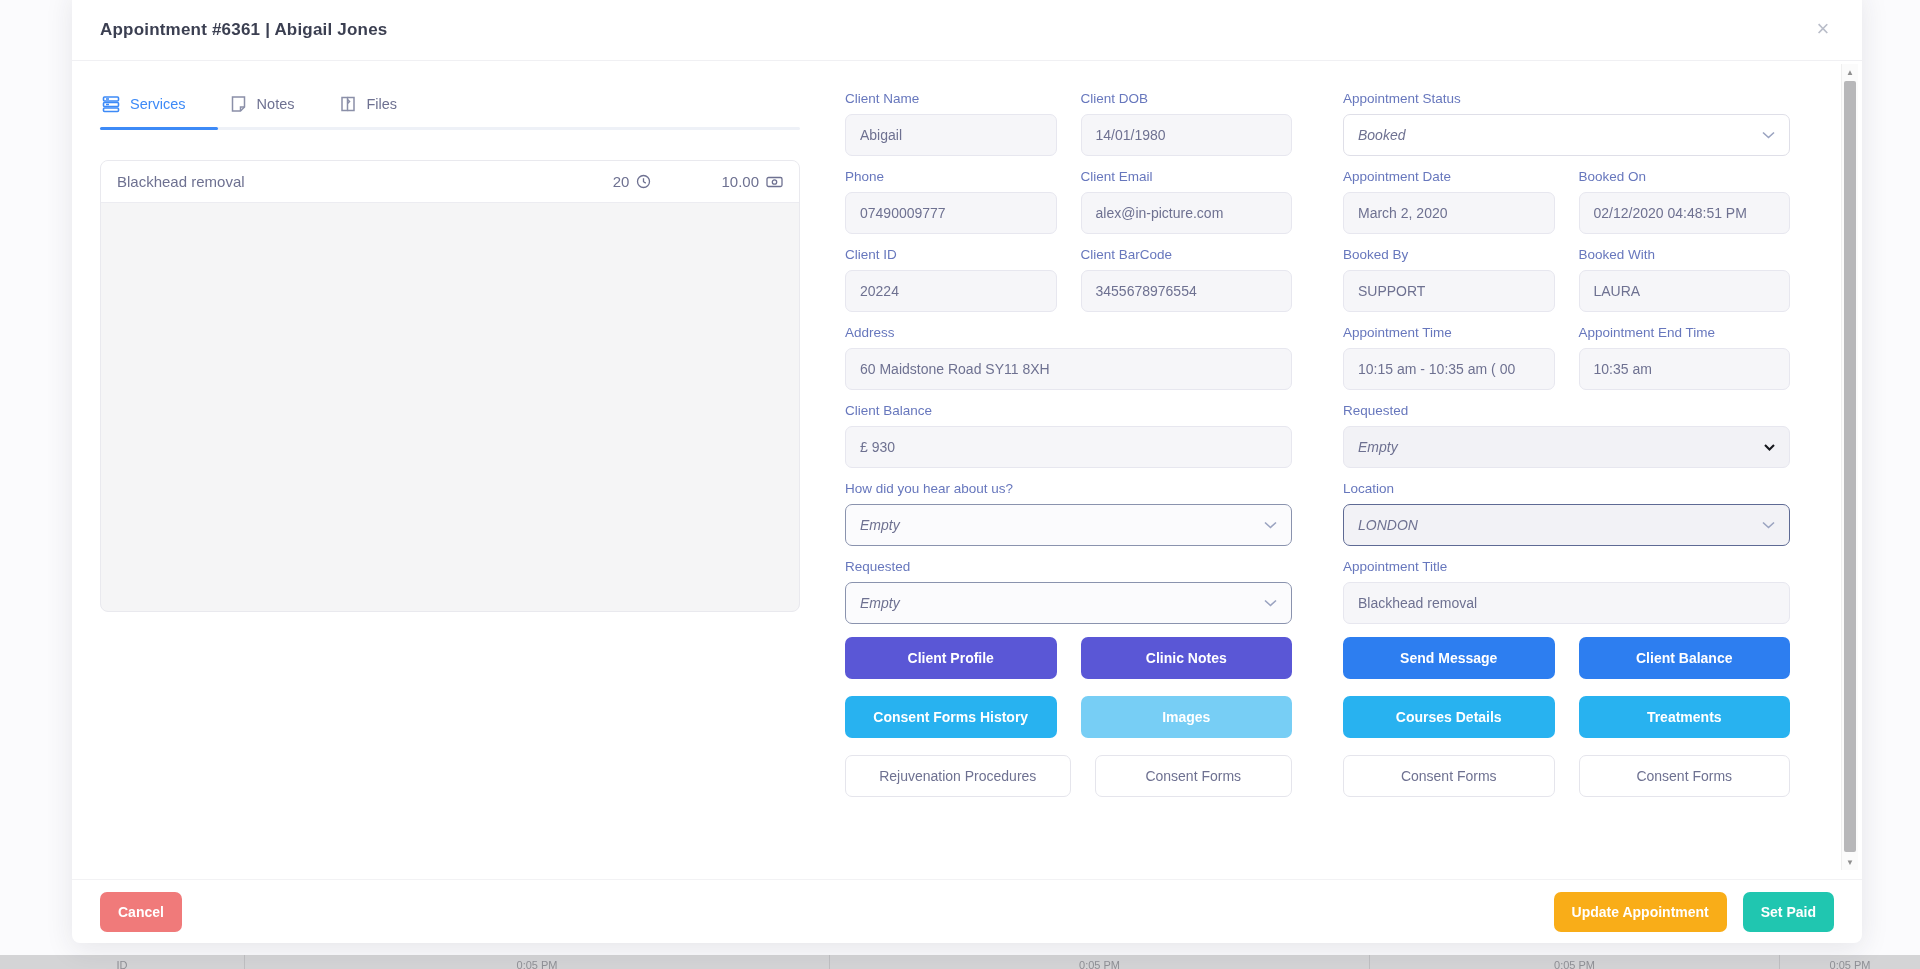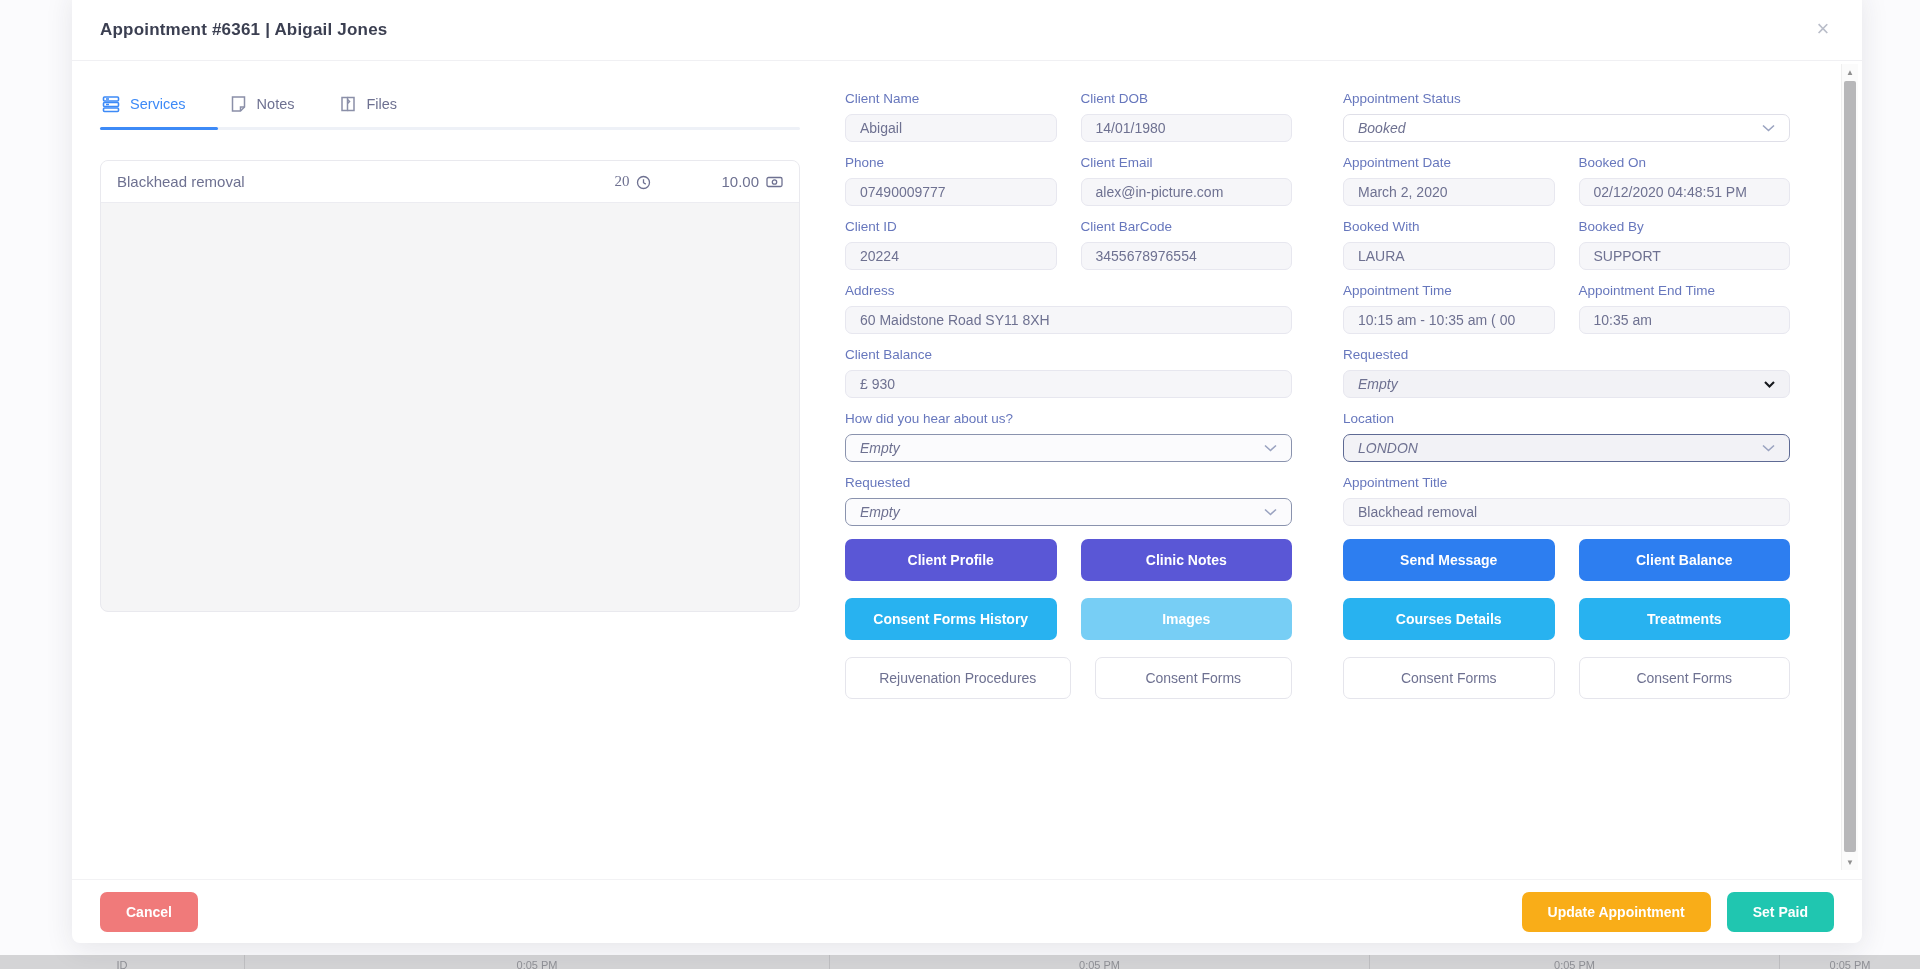--- a/index.html
+++ b/index.html
@@ -41,31 +41,31 @@
   .tab-track .active-bar { position:absolute; left:0; top:0; height:3px; width:118px; background:#3d8af7; border-radius:2px; }
   .service-box {
     margin-top:30px; height:452px; border:1px solid #e9e9ee; border-radius:8px;
     background:#f5f5f6; overflow:hidden;
   }
   .service-row {
     background:#fff; height:42px; display:flex; align-items:center;
     padding:0 16px; border-bottom:1px solid #ececf1; font-size:15px; color:#6e7191;
   }
   .service-name { flex:1; }
-  .service-duration { display:flex; align-items:flex-end; gap:7px; margin-right:70px;font-family:Liberation Serif, serif; }
+  .service-duration { display:flex; align-items:center; gap:7px; margin-right:70px; }
   .service-price { display:flex; align-items:center; gap:7px; }
   
   .right-panel { width:945px; display:flex; gap:51px; }
   .form-col { width:447px; }
   .frow { display:flex; gap:24px; }
   .frow > .field { flex:1; min-width:0; }
   .field { margin-bottom:13px; }
   .field-label { display:block; font-size:13.5px; color:#6777bd; margin-bottom:8px; }
   .control {
-    height:28px; border-radius:7px; display:flex; align-items:center;
+    height:42px; border-radius:7px; display:flex; align-items:center;
     padding:0 14px; font-size:14px; color:#6e7191;
     background:#f6f6f9; border:1px solid #e7e7ef;
     white-space:nowrap; overflow:hidden;
   }
   .control.select { justify-content:space-between; cursor:pointer;font-style:italic; }
   .control.white-select { background:#fff; border-color:#dfdfe8; }
   .control.dark-border { background:#fbfbfd; border-color:#8a93ae; }
   .control.loc-select { background:#f2f2f6; border-color:#5e6a94; }
   .control.native-select { background:#f2f2f6; }
   .chev { flex:0 0 auto; margin-left:10px; }
@@ -81,21 +81,21 @@
   .abtn.blue { background:#2d7ef0; }
   .abtn.cyan { background:#28b2f0; }
   .abtn.lightcyan { background:#77cef5; }
   .abtn.ghost { background:#fff; border:1px solid #e5e5ec; color:#6e7191; font-weight:normal; }
   
   .modal-footer {
     height:64px; border-top:1px solid #f2f2f4;
     display:flex; align-items:center; padding:0 28px; gap:16px;
   }
   .fbtn {
-    height:40px; border-radius:7px; padding:0 26px; color:#fff;
+    height:40px; border-radius:7px; padding:0 18px; color:#fff;
     font-weight:bold; font-size:14px; display:flex; align-items:center; cursor:pointer;
   }
   .fbtn.cancel { background:#f07a7a; }
   .fbtn.update { background:#f9ad18; margin-left:auto; }
   .fbtn.setpaid { background:#20c6b0; }
   
   .scrollbar {
     position:absolute; right:4px; top:76px; width:17px; height:806px;
     background:#fbfbfb; border-left:1px solid #efefef;
   }
@@ -294,26 +294,26 @@
             <span class="field-label">Appointment Date</span>
             <div class="control">March 2, 2020</div>
           </div>
           <div class="field">
             <span class="field-label">Booked On</span>
             <div class="control">02/12/2020 04:48:51 PM</div>
           </div>
         </div>
         <div class="frow">
           <div class="field">
+            <span class="field-label">Booked By</span>
+            <div class="control">SUPPORT</div>
+          </div>
+          <div class="field">
             <span class="field-label">Booked With</span>
             <div class="control">LAURA</div>
-          </div>
-          <div class="field">
-            <span class="field-label">Booked By</span>
-            <div class="control">SUPPORT</div>
           </div>
         </div>
         <div class="frow">
           <div class="field">
             <span class="field-label">Appointment Time</span>
             <div class="control">10:15 am - 10:35 am ( 00</div>
           </div>
           <div class="field">
             <span class="field-label">Appointment End Time</span>
             <div class="control">10:35 am</div>

